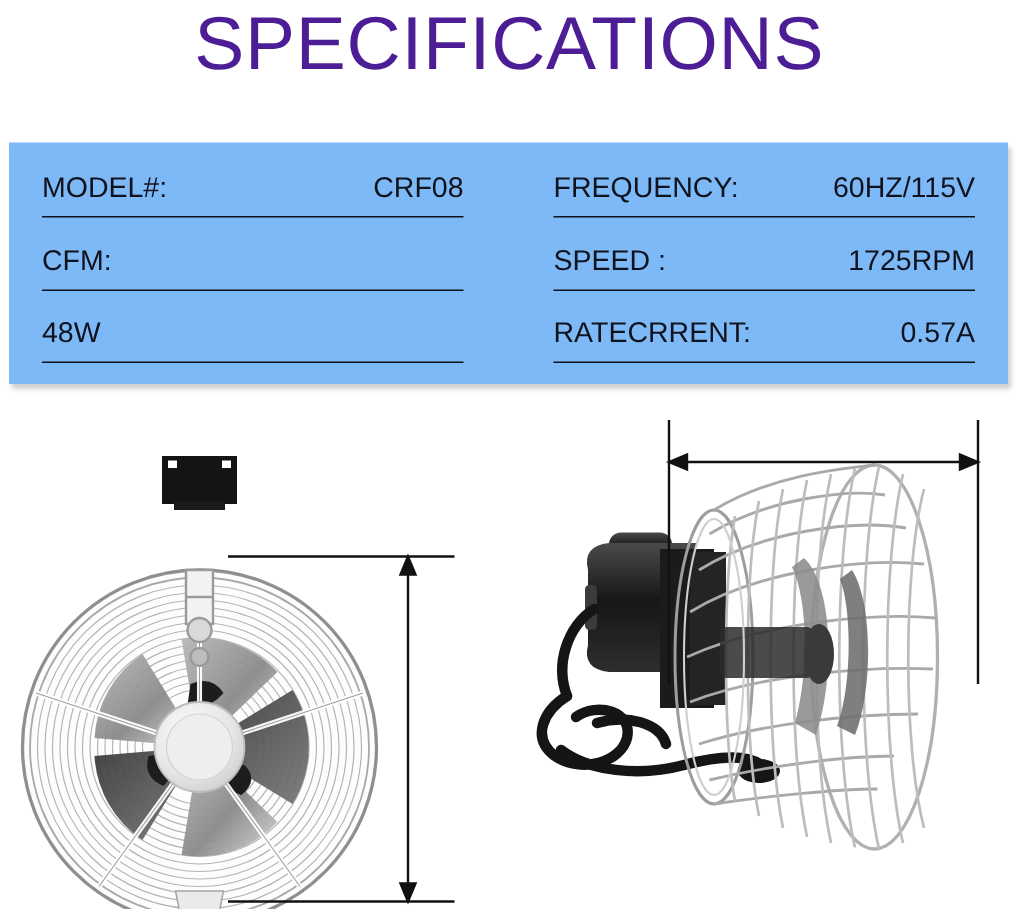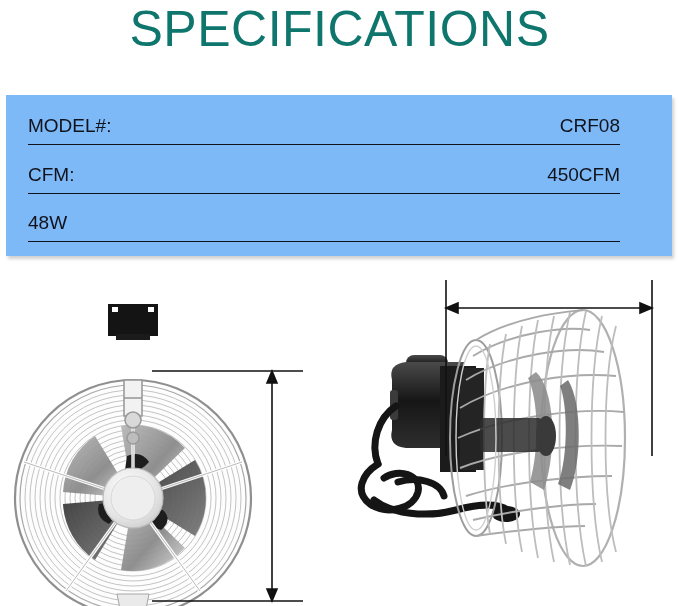--- a/index.html
+++ b/index.html
@@ -19,21 +19,21 @@
     height: 92px;
     display: flex;
     align-items: flex-start;
     justify-content: center;
     padding-top: 2px;
   }
   .title-text {
     font-size: 50px;
     font-weight: 400;
     letter-spacing: 0.5px;
-    color: #0f766e;
+    color: #4c1d95;
     font-family: "Liberation Sans", sans-serif;
     line-height: 54px;
     white-space: nowrap;
   }
 
   
   .spec-panel {
     position: absolute;
     left: 6px;
     top: 95px;
@@ -99,29 +99,46 @@
 
   <div class="spec-col left">
 
     <div class="spec-row">
       <span class="spec-label">MODEL#:</span>
       <span class="spec-value">CRF08</span>
     </div>
 
     <div class="spec-row">
       <span class="spec-label">CFM:</span>
-      <span class="spec-value">450CFM</span>
     </div>
 
     <div class="spec-row">
       <span class="spec-value">48W</span>
     </div>
 
   </div>
 
+  <div class="spec-col right">
+
+    <div class="spec-row">
+      <span class="spec-label">FREQUENCY:</span>
+      <span class="spec-value">60HZ/115V</span>
+    </div>
+
+    <div class="spec-row">
+      <span class="spec-label">SPEED :</span>
+      <span class="spec-value">1725RPM</span>
+    </div>
+
+    <div class="spec-row">
+      <span class="spec-label">RATECRRENT:</span>
+      <span class="spec-value">0.57A</span>
+    </div>
+
+  </div>
 </div>
 
 <div class="figures">
 
   <div class="fig fig-front">
     <svg width="340" height="338" viewBox="0 0 340 338">
       <defs>
         <radialGradient id="hubGrad" cx="40%" cy="35%" r="70%">
           <stop offset="0%" stop-color="#ffffff"></stop>
           <stop offset="70%" stop-color="#e4e4e4"></stop>

